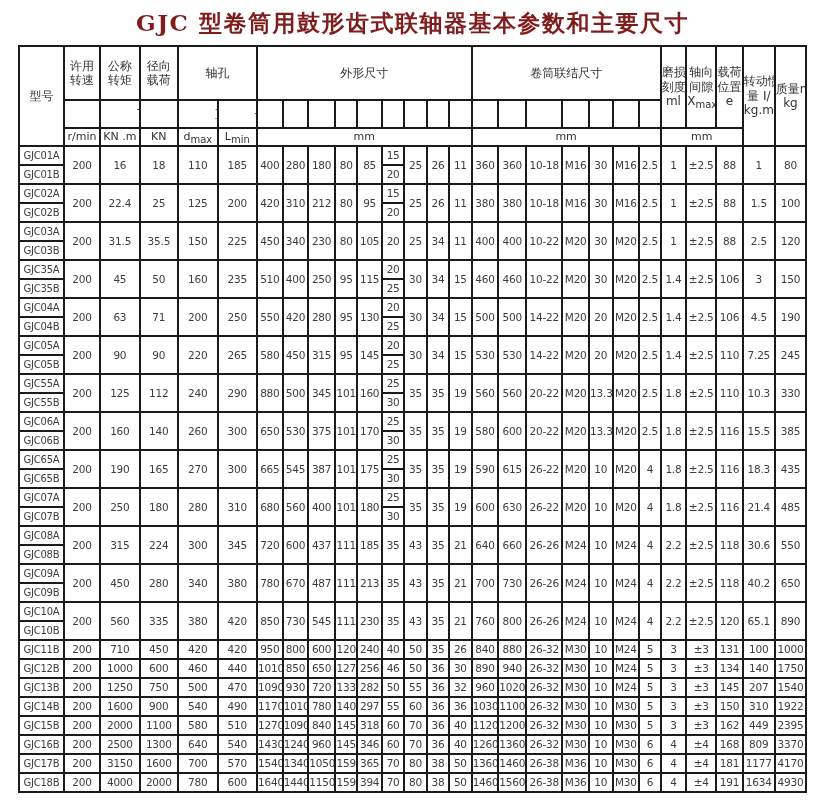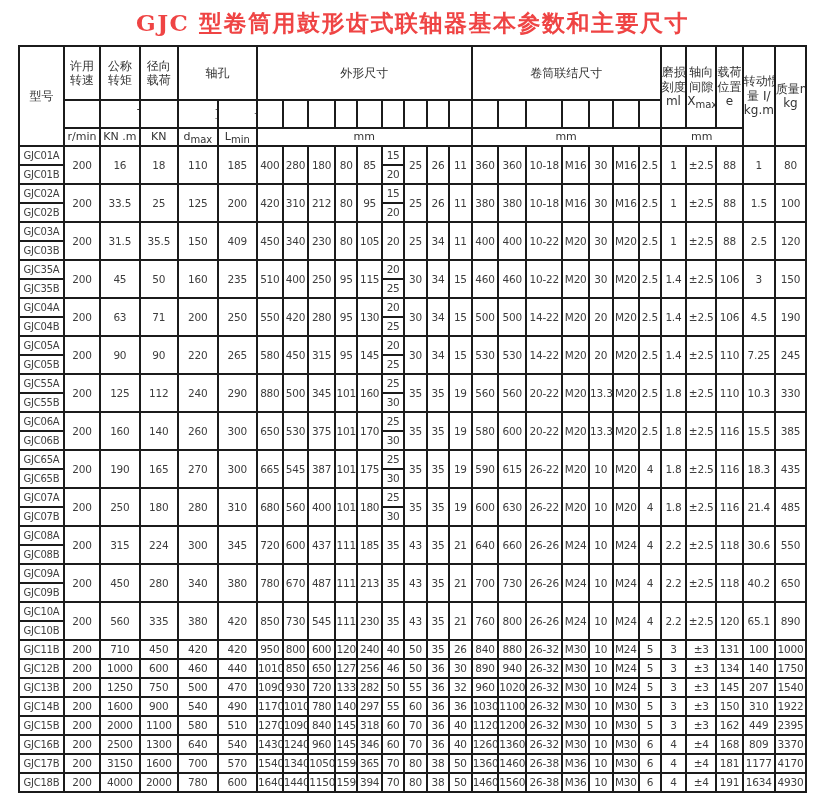--- a/index.html
+++ b/index.html
@@ -3,21 +3,21 @@
 <meta charset="utf-8">
 <style>
   html,body{margin:0;padding:0;}
   body{
     width:825px;height:807px;background:#ffffff;
     font-family:"DejaVu Sans","Liberation Sans",sans-serif;
     color:#3a3a3a;overflow:hidden;
   }
   .title{
     font-family:"DejaVu Serif","Liberation Serif",serif;
-    font-size:23px;font-weight:700;color:#ef4444;
+    font-size:23px;font-weight:700;color:#7f1d1d;
     text-align:center;margin:8px 0 6px 0;letter-spacing:1.5px;
   }
   table.spec{
     border-collapse:collapse;table-layout:fixed;
     width:789px;margin:0 auto;background:#fff;
   }
   .spec th,.spec td{
     border:2px solid #1b1b1b;
     text-align:center;vertical-align:middle;
     padding:0;overflow:hidden;white-space:nowrap;
@@ -245,21 +245,21 @@
           <td rowspan="2">1</td>
           <td rowspan="2">80</td>
         </tr>
         <tr>
           <td class="model">GJC01B</td>
           <td>20</td>
         </tr>
         <tr>
           <td class="model">GJC02A</td>
           <td rowspan="2">200</td>
-          <td rowspan="2">33.5</td>
+          <td rowspan="2">22.4</td>
           <td rowspan="2">25</td>
           <td rowspan="2">125</td>
           <td rowspan="2">200</td>
           <td rowspan="2">420</td>
           <td rowspan="2">310</td>
           <td rowspan="2">212</td>
           <td rowspan="2">80</td>
           <td rowspan="2">95</td>
           <td>15</td>
           <td rowspan="2">25</td>
@@ -281,21 +281,21 @@
         <tr>
           <td class="model">GJC02B</td>
           <td>20</td>
         </tr>
         <tr>
           <td class="model">GJC03A</td>
           <td rowspan="2">200</td>
           <td rowspan="2">31.5</td>
           <td rowspan="2">35.5</td>
           <td rowspan="2">150</td>
-          <td rowspan="2">409</td>
+          <td rowspan="2">225</td>
           <td rowspan="2">450</td>
           <td rowspan="2">340</td>
           <td rowspan="2">230</td>
           <td rowspan="2">80</td>
           <td rowspan="2">105</td>
           <td rowspan="2">20</td>
           <td rowspan="2">25</td>
           <td rowspan="2">34</td>
           <td rowspan="2">11</td>
           <td rowspan="2">400</td>

